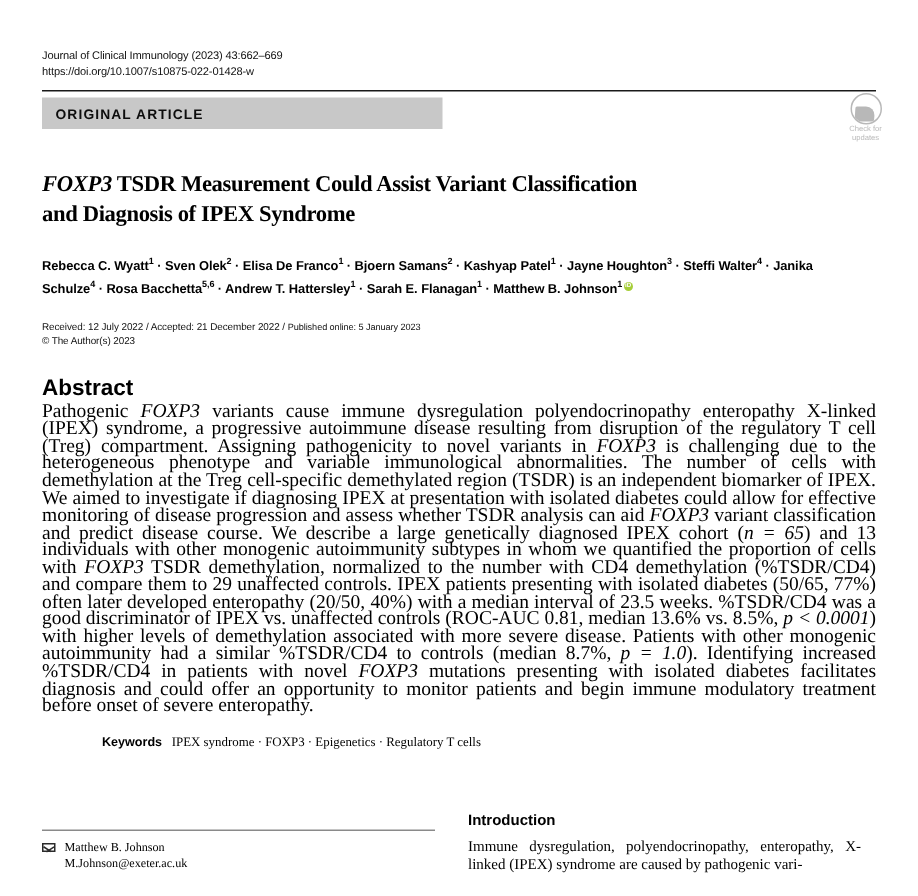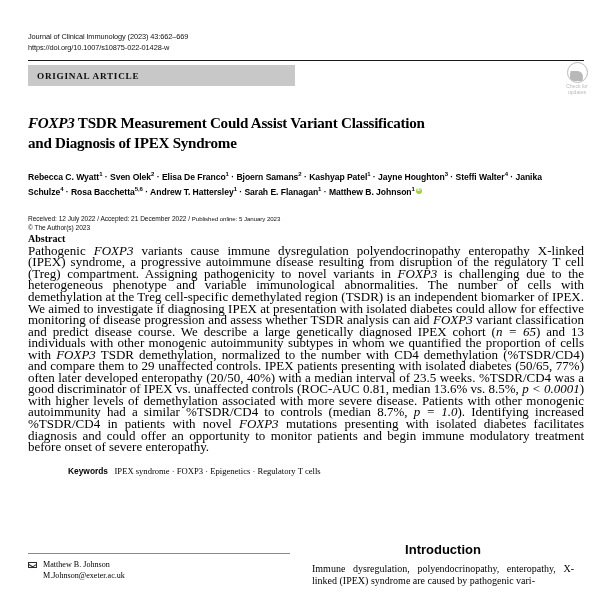--- a/index.html
+++ b/index.html
@@ -47,21 +47,21 @@
     margin-top: 4px;
     width: 267px;
     height: 21px;
     background: #c8c8c8;
     display: flex;
     align-items: center;
     padding-left: 9px;
     box-sizing: border-box;
   }
   .article-type-banner span {
-    font-family: Liberation Serif, serif;
+    font-family: Liberation Sans, sans-serif;
     font-weight: bold;
     font-size: 9.2px;
     letter-spacing: 0.75px;
     color: #0d0d0d;
   }
 
   
   .check-updates {
     position: absolute;
     right: 14px;
@@ -160,23 +160,24 @@
     font-family: "Liberation Sans", sans-serif;
     font-size: 6.6px;
     line-height: 9.6px;
     color: #111;
     letter-spacing: -0.05px;
   }
   .pub-dates .dt-small { font-size: 6.1px; }
 
   
   .abstract-head {
-    font-family: Liberation Serif, serif;
-    font-weight: bold;
-    font-size: 10px;
+    margin-top: 17px;
+    font-family: Liberation Sans, sans-serif;
+    font-weight: bold;
+    font-size: 15px;
     color: #000;
   }
   .abstract-body {
     margin-top: 1px;
     font-family: "Liberation Serif", serif;
     font-size: 13px;
     line-height: 11.55px;
     text-align: justify;
     color: #000;
     width: 556px;
@@ -244,24 +245,23 @@
     background: #2b2b2b;
     top: 1.9px;
     left: -0.2px;
   }
   .envelope-icon::before { transform: rotate(33deg); transform-origin: left center; }
   .envelope-icon::after  { transform: rotate(-33deg); transform-origin: right center; left: auto; right: -0.2px; }
 
   .intro-head {
     font-family: "Liberation Sans", sans-serif;
     font-weight: bold;
-    font-size: 13px;
+    font-size: 10px;
     color: #000;
     margin-top: 8px;
-    text-align: center;
   }
   .intro-body {
     margin-top: 6px;
     font-family: "Liberation Serif", serif;
     font-size: 10px;
     line-height: 11.6px;
     text-align: justify;
     color: #000;
   }
 </style>

